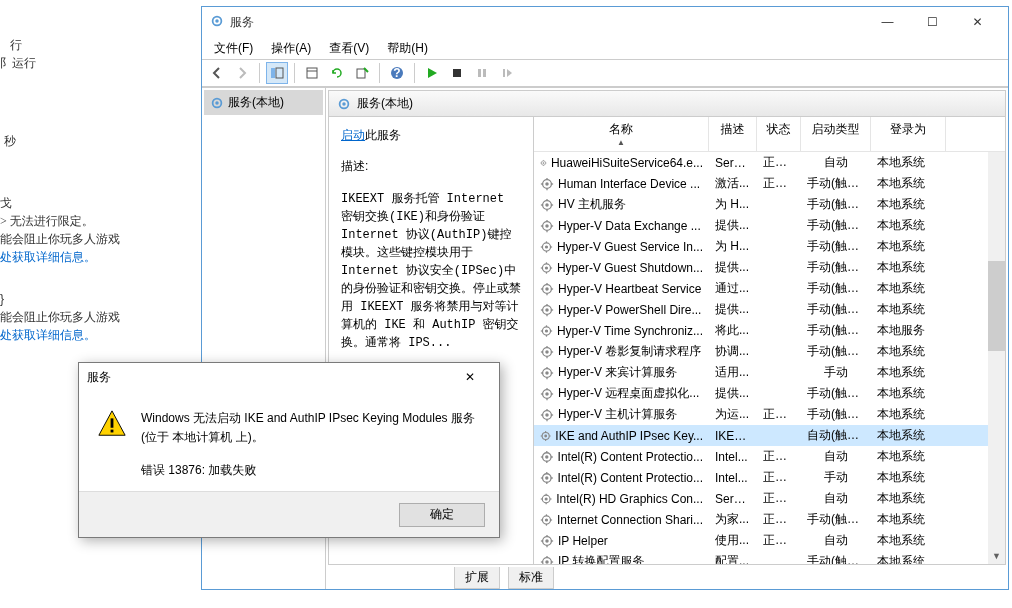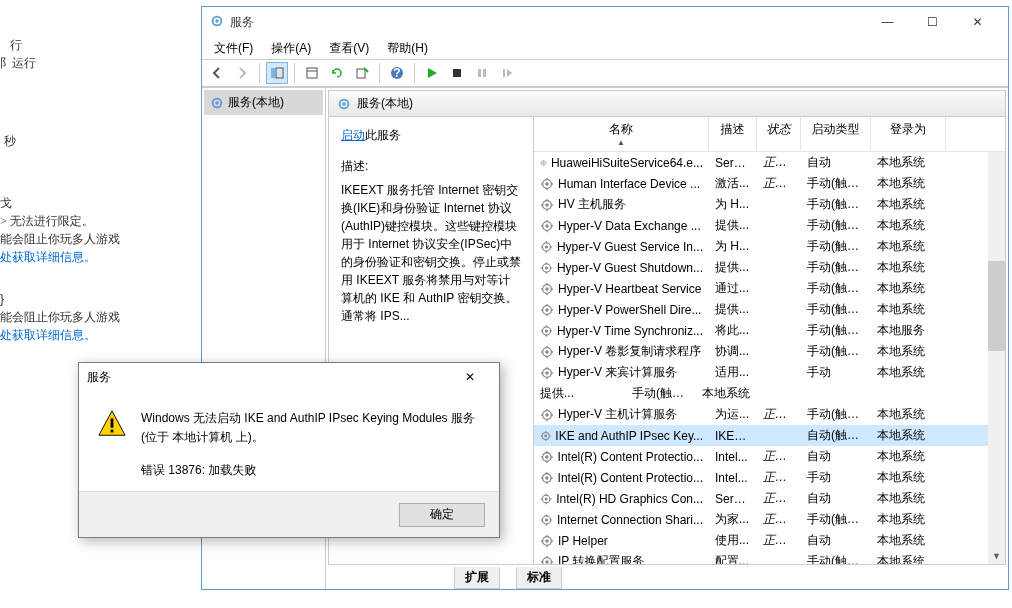--- a/index.html
+++ b/index.html
@@ -26,36 +26,36 @@
 .left-pane { width: 124px; background: #fff; border-right: 1px solid #ccc; }
 .tree-item { padding: 4px 6px; display: flex; align-items: center; gap: 4px; background: #d8d8d8; margin: 2px;}
 .right-wrap { flex:1; display:flex; flex-direction:column; }
 .right-pane { flex: 1; display: flex; flex-direction: column; overflow: hidden; margin:2px; border:1px solid #ccc;}
 .pane-header { height: 26px; background: linear-gradient(#fafafa,#e8e8e8); border-bottom: 1px solid #ccc; display: flex; align-items: center; padding: 0 8px; gap: 6px; }
 .content-row { flex: 1; display: flex; overflow: hidden; }
 .desc-pane { width: 205px; padding: 10px 12px; border-right: 1px solid #ccc; overflow: hidden; }
 .desc-pane h3 { font-size: 12px; font-weight: bold; margin-bottom: 14px; }
 .desc-pane a { color: #0066cc; text-decoration: underline; cursor: pointer; font-family: Liberation Serif, serif; }
 .desc-pane .dlabel { margin-top: 14px; }
-.desc-pane .dtext { margin-top: 6px; line-height: 1.5; }
+.desc-pane .dtext { margin-top: 15px; line-height: 1.5; font-family: Liberation Mono, monospace; }
 .list-pane { flex: 1; overflow: auto; position: relative; }
 .list-header { position: sticky; top: 0; display: flex; background: #fff; border-bottom: 1px solid #e5e5e5; z-index: 1; }
 .list-header .col { padding: 4px 6px; border-right: 1px solid #e5e5e5; display: flex; align-items: center; justify-content: space-between; cursor: pointer; flex-direction: column; }
 .col-name { width: 175px; }
 .col-desc { width: 48px; }
-.col-status { width: 44px; font-style: italic; }
-.col-startup { width: 70px; }
+.col-status { width: 44px; }
+.col-startup { width: 70px; text-align: center; }
 .col-logon { width: 75px; }
 .list-row { display: flex; align-items: center; height: 21px; padding: 0; cursor: pointer; }
 .list-row.selected { background: #cde8ff; }
 .list-row .cell { padding: 0 6px; overflow: hidden; white-space: nowrap; text-overflow: ellipsis; }
 .list-row .cell.col-name { display: flex; align-items: center; gap: 4px; }
 .sort-arrow { font-size: 8px; color: #555; }
 
-.bottom-tabs { height: 22px; display: flex; align-items: flex-start; padding-left: 128px; gap:16px;font-weight:bold; }
+.bottom-tabs { height: 22px; display: flex; align-items: flex-start; padding-left: 128px; gap:8px; }
 .bottom-tabs .tab { padding: 2px 10px; border: 1px solid #ccc; border-top:none; background: #f0f0f0; cursor: pointer; }
 
 .error-dialog { position: absolute; left: 78px; top: 362px; width: 422px; height: 176px; background: #fff; border: 1px solid #7a7a7a; box-shadow: 3px 3px 12px rgba(0,0,0,0.3); display: flex; flex-direction: column; }
 .error-titlebar { height: 28px; display: flex; align-items: center; padding: 0 8px; background: #fff; }
 .error-titlebar .etitle { flex: 1; }
 .error-titlebar .ebtn { width: 42px; height: 24px; display: flex; align-items: center; justify-content: center; cursor: pointer; }
 .error-body { flex: 1; padding: 18px 18px 0 18px; display: flex; gap: 14px; }
 .error-icon { flex-shrink: 0; }
 .error-text { flex: 1; line-height: 1.6; }
 .error-footer { height: 46px; background: #f0f0f0; display: flex; align-items: center; justify-content: flex-end; padding: 12px 14px; border-top: 1px solid #ddd;}
@@ -414,20 +414,33 @@
                       </g>
                     </svg>
                     <span>Hyper-V 来宾计算服务</span>
                   </div>
                   <div class="cell col-desc">适用...</div>
                   <div class="cell col-status"></div>
                   <div class="cell col-startup">手动</div>
                   <div class="cell col-logon">本地系统</div>
                 </div>
                 <div class="list-row">
+                  <div class="cell col-name">
+                    <svg class="gear-icon-svg" viewBox="0 0 16 16">
+                      <circle cx="8" cy="8" r="5" fill="none" stroke="#888" stroke-width="1.5"></circle>
+                      <circle cx="8" cy="8" r="2" fill="#888"></circle>
+                      <g stroke="#888" stroke-width="1.5">
+                        <line x1="8" y1="1" x2="8" y2="3"></line>
+                        <line x1="8" y1="13" x2="8" y2="15"></line>
+                        <line x1="1" y1="8" x2="3" y2="8"></line>
+                        <line x1="13" y1="8" x2="15" y2="8"></line>
+                      </g>
+                    </svg>
+                    <span>Hyper-V 远程桌面虚拟化...</span>
+                  </div>
                   <div class="cell col-desc">提供...</div>
                   <div class="cell col-status"></div>
                   <div class="cell col-startup">手动(触发...</div>
                   <div class="cell col-logon">本地系统</div>
                 </div>
                 <div class="list-row">
                   <div class="cell col-name">
                     <svg class="gear-icon-svg" viewBox="0 0 16 16">
                       <circle cx="8" cy="8" r="5" fill="none" stroke="#888" stroke-width="1.5"></circle>
                       <circle cx="8" cy="8" r="2" fill="#888"></circle>

